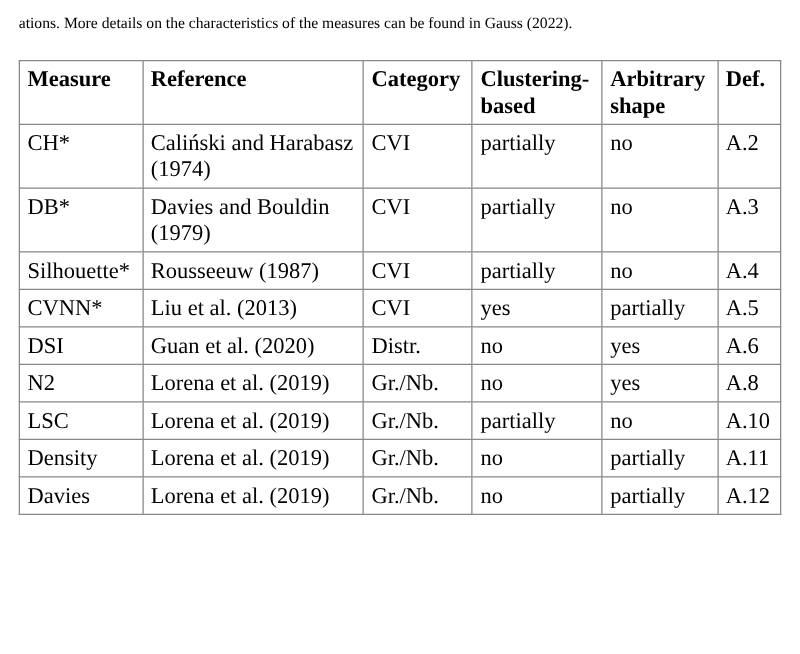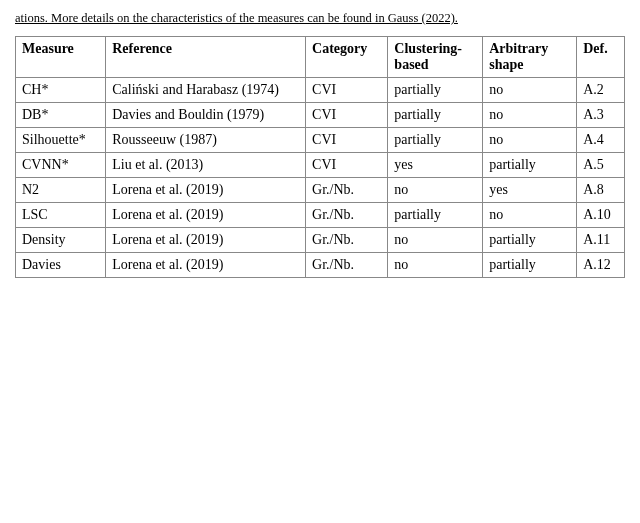--- a/index.html
+++ b/index.html
@@ -5,28 +5,27 @@
     * { box-sizing: border-box; margin: 0; padding: 0; }
     body {
       font-family: serif;
       font-size: 13px;
       background: #fff;
       color: #000;
       padding: 10px 15px;
     }
     .intro-text {
       font-size: 12.5px;
-      margin-bottom: 8px;
+      margin-bottom: 20px;
       line-height: 1.4;
-      text-decoration: underline;
     }
     table {
       border-collapse: collapse;
       width: 100%;
-      font-size: 14px;
+      font-size: 18px;
     }
     th, td {
       border: 1px solid #888;
       padding: 4px 6px;
       vertical-align: top;
     }
     th {
       text-align: left;
       font-weight: bold;
       background: #fff;
@@ -85,20 +84,28 @@
       </tr>
       <tr>
         <td>CVNN*</td>
         <td>Liu et al. (2013)</td>
         <td>CVI</td>
         <td>yes</td>
         <td>partially</td>
         <td>A.5</td>
       </tr>
       <tr>
+        <td>DSI</td>
+        <td>Guan et al. (2020)</td>
+        <td>Distr.</td>
+        <td>no</td>
+        <td>yes</td>
+        <td>A.6</td>
+      </tr>
+      <tr>
         <td>N2</td>
         <td>Lorena et al. (2019)</td>
         <td>Gr./Nb.</td>
         <td>no</td>
         <td>yes</td>
         <td>A.8</td>
       </tr>
       <tr>
         <td>LSC</td>
         <td>Lorena et al. (2019)</td>

